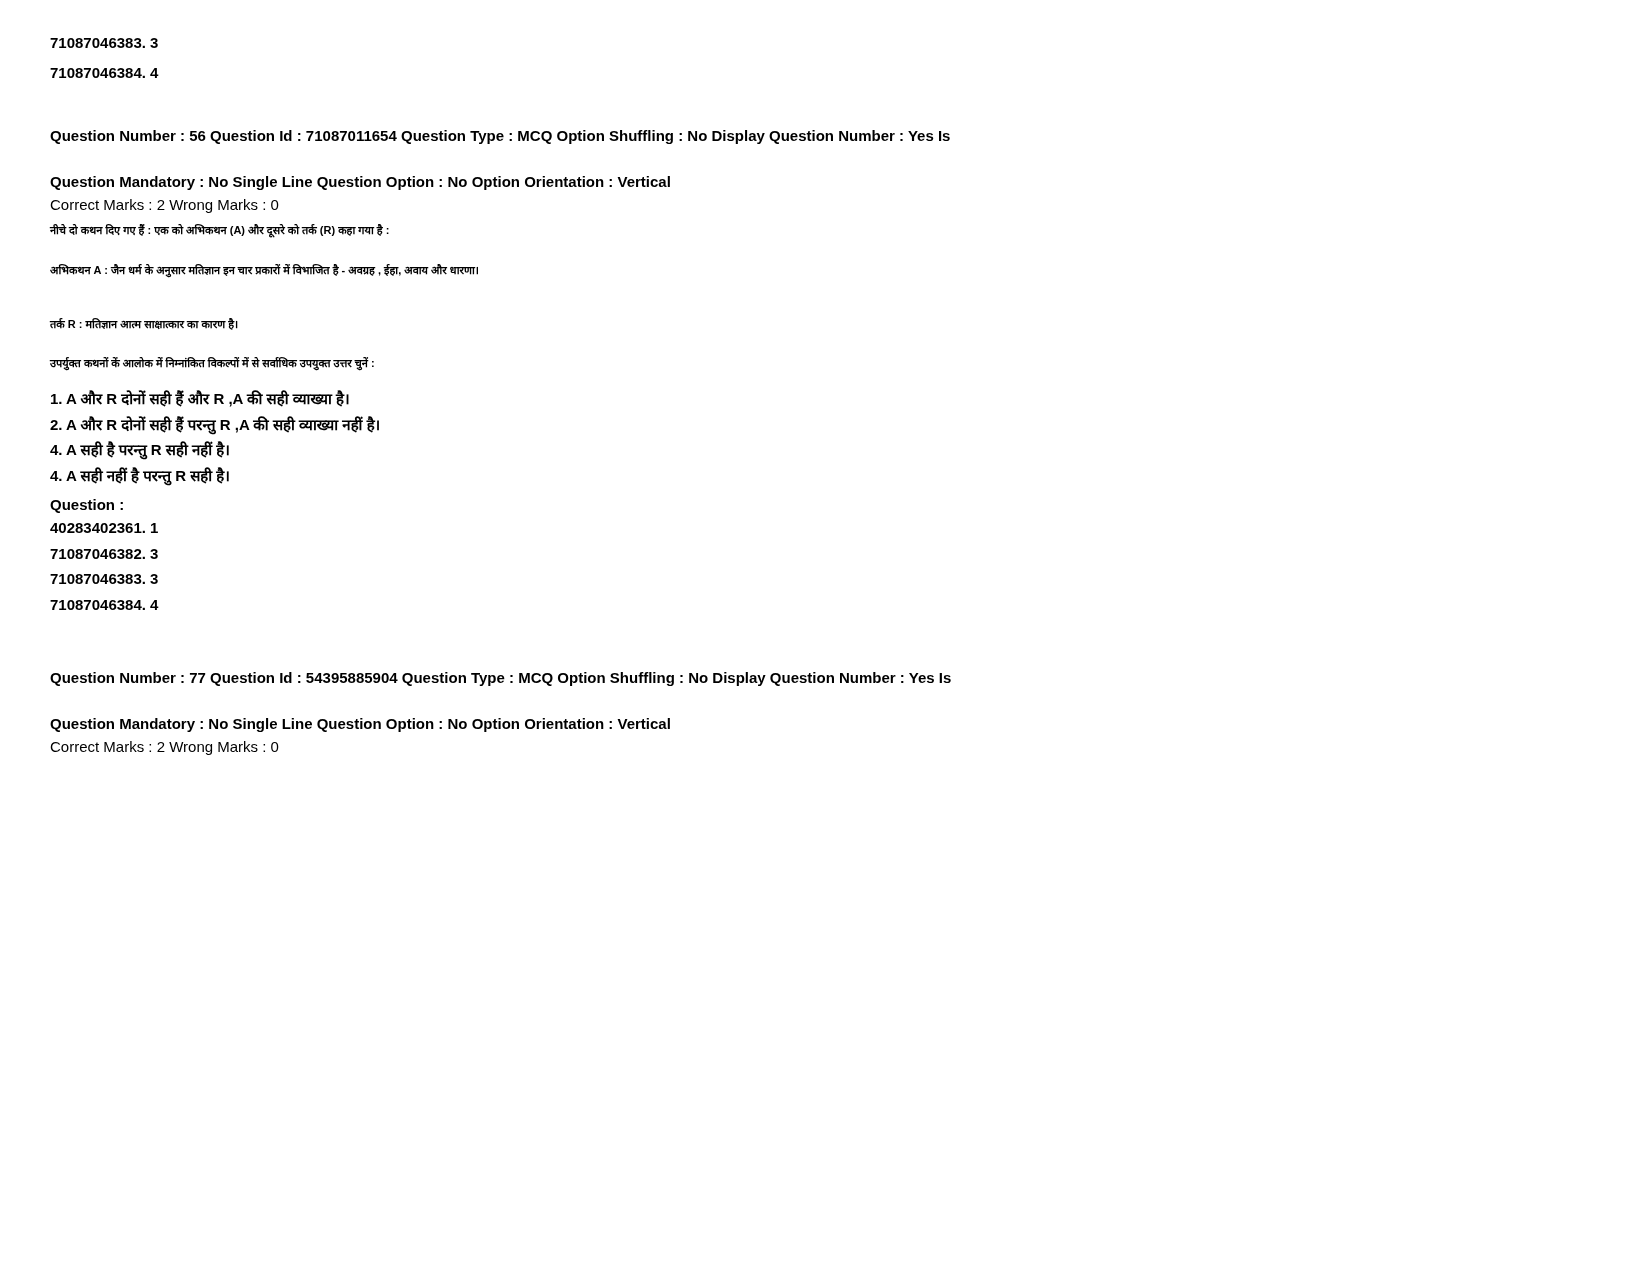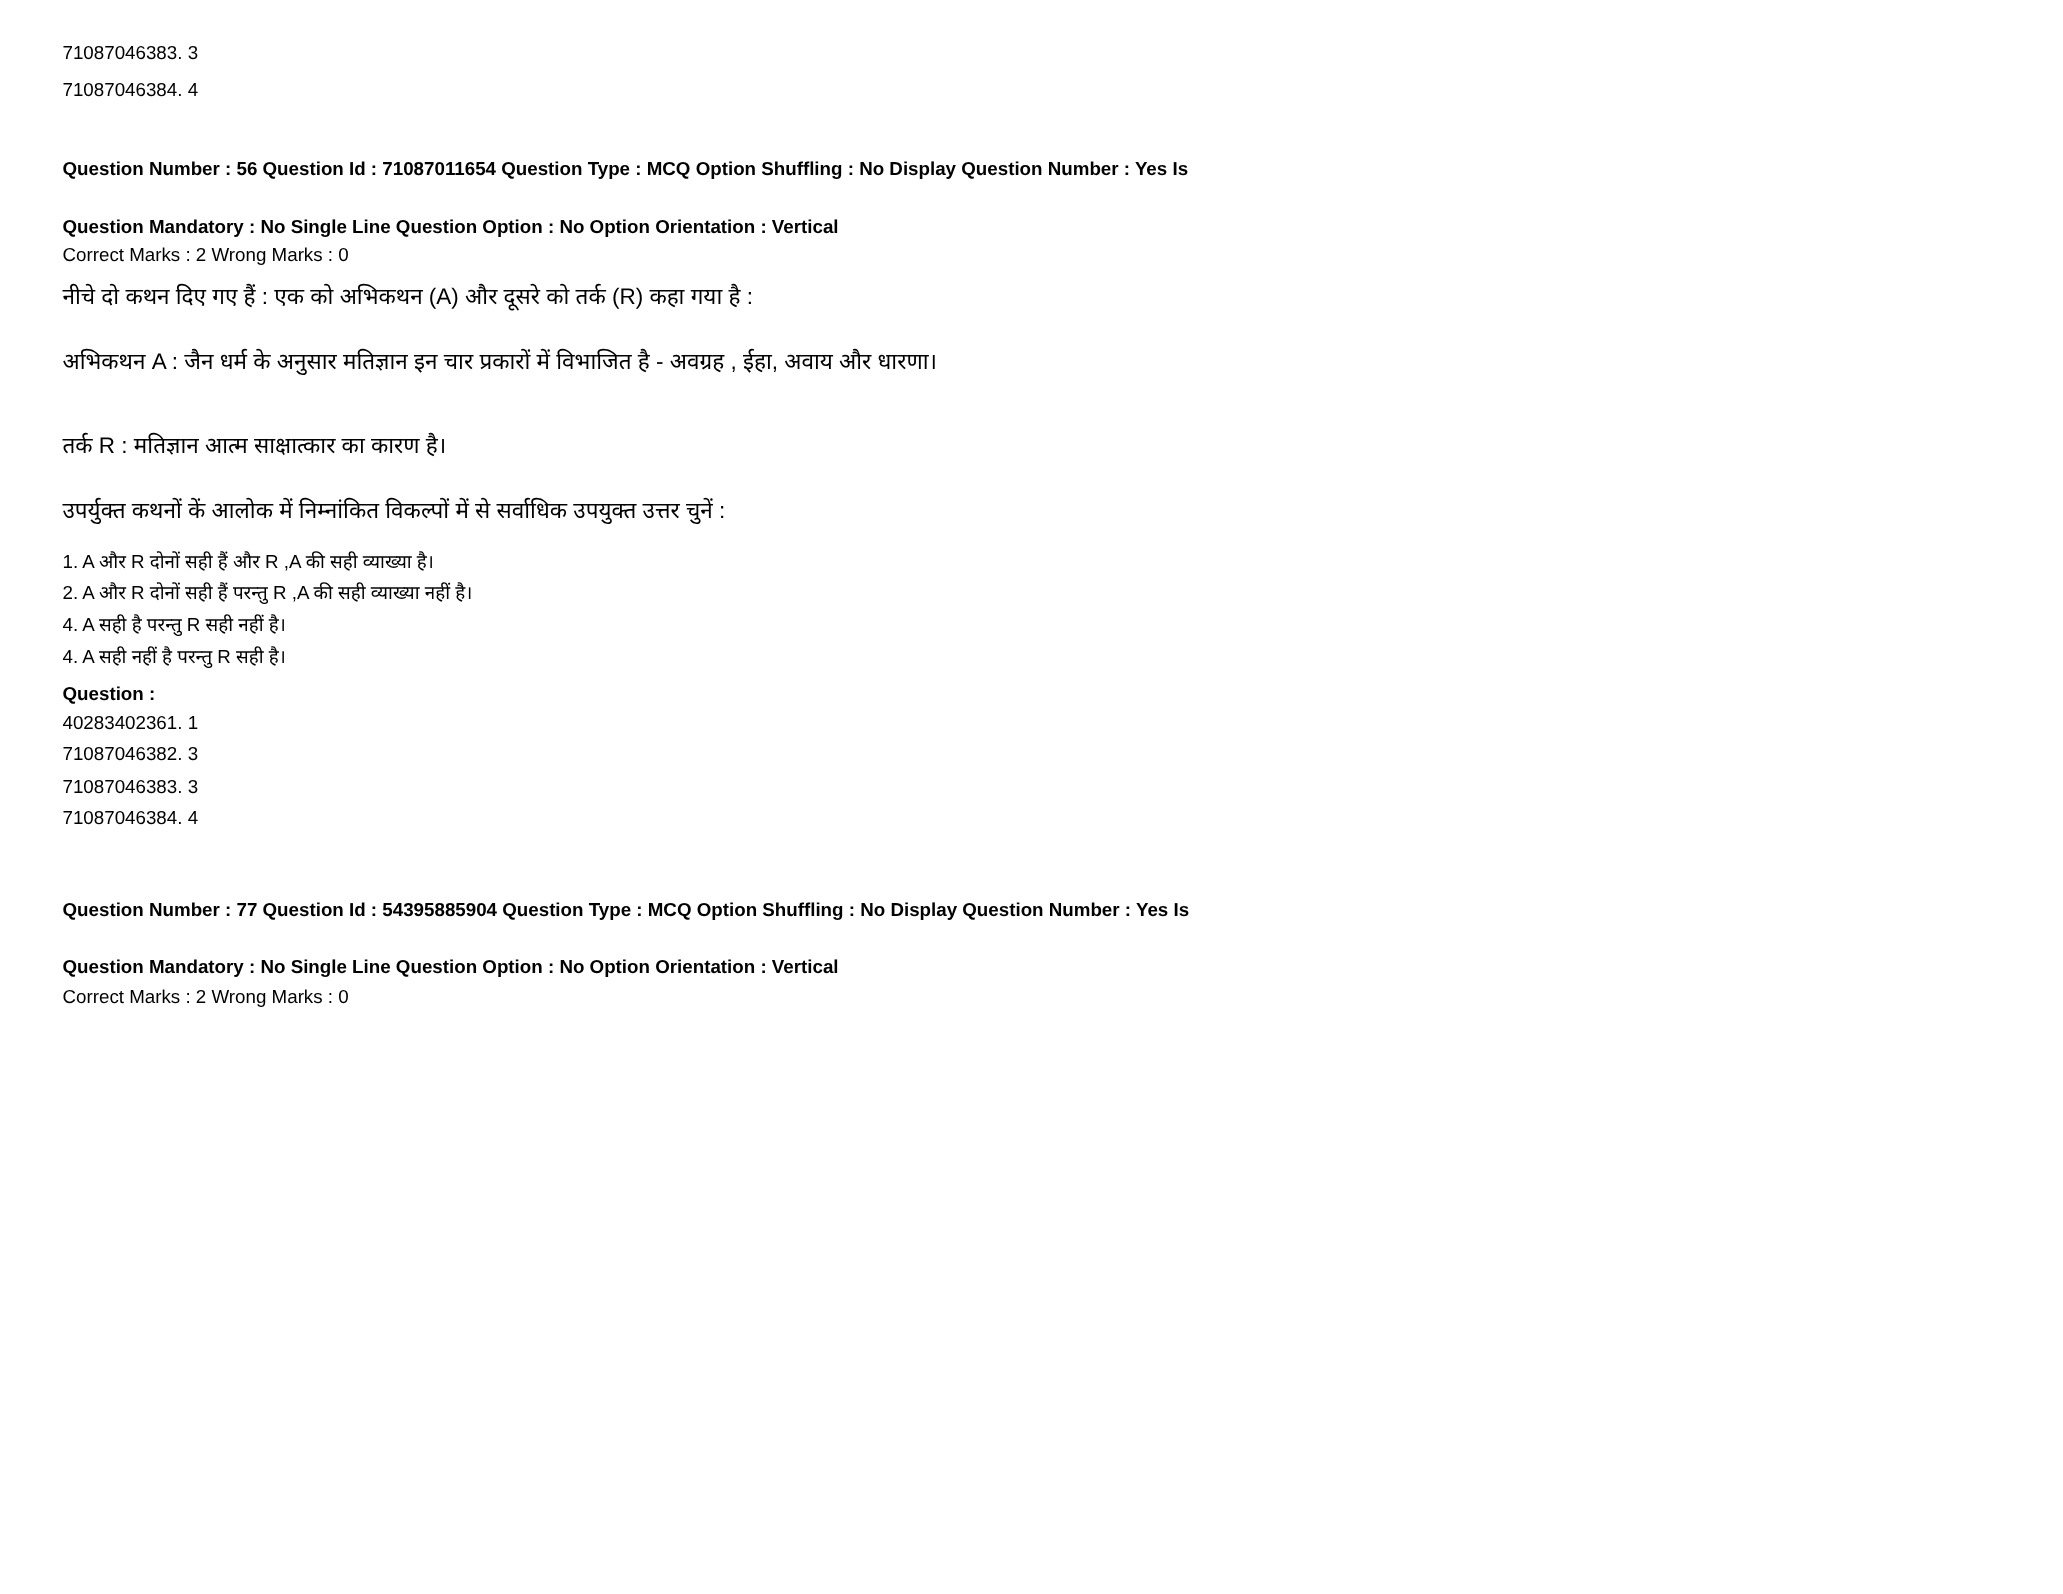--- a/index.html
+++ b/index.html
@@ -1,18 +1,19 @@
 <!DOCTYPE html>
 <html><head>
   <meta charset="utf-8">
   <style>
     * {
       margin: 0;
       padding: 0;
       box-sizing: border-box;
+      font-weight: bold;
     }
     body {
       background: #ffffff;
       font-family: Arial, sans-serif;
       font-size: 15px;
       color: #000000;
       padding: 30px 50px;
       width: 1650px;
       min-height: 1275px;
     }
@@ -24,21 +25,21 @@
       font-weight: bold;
       margin-top: 20px;
       margin-bottom: 2px;
       line-height: 1.7;
     }
     .marks-line {
       font-weight: normal;
       margin-bottom: 8px;
     }
     .question-body {
-      font-size: 18px;
+      font-size: 11px;
       line-height: 1.8;
       margin-bottom: 6px;
     }
     .options-label {
       font-weight: bold;
       margin-top: 8px;
       margin-bottom: 2px;
     }
     .option-item {
       line-height: 1.7;

